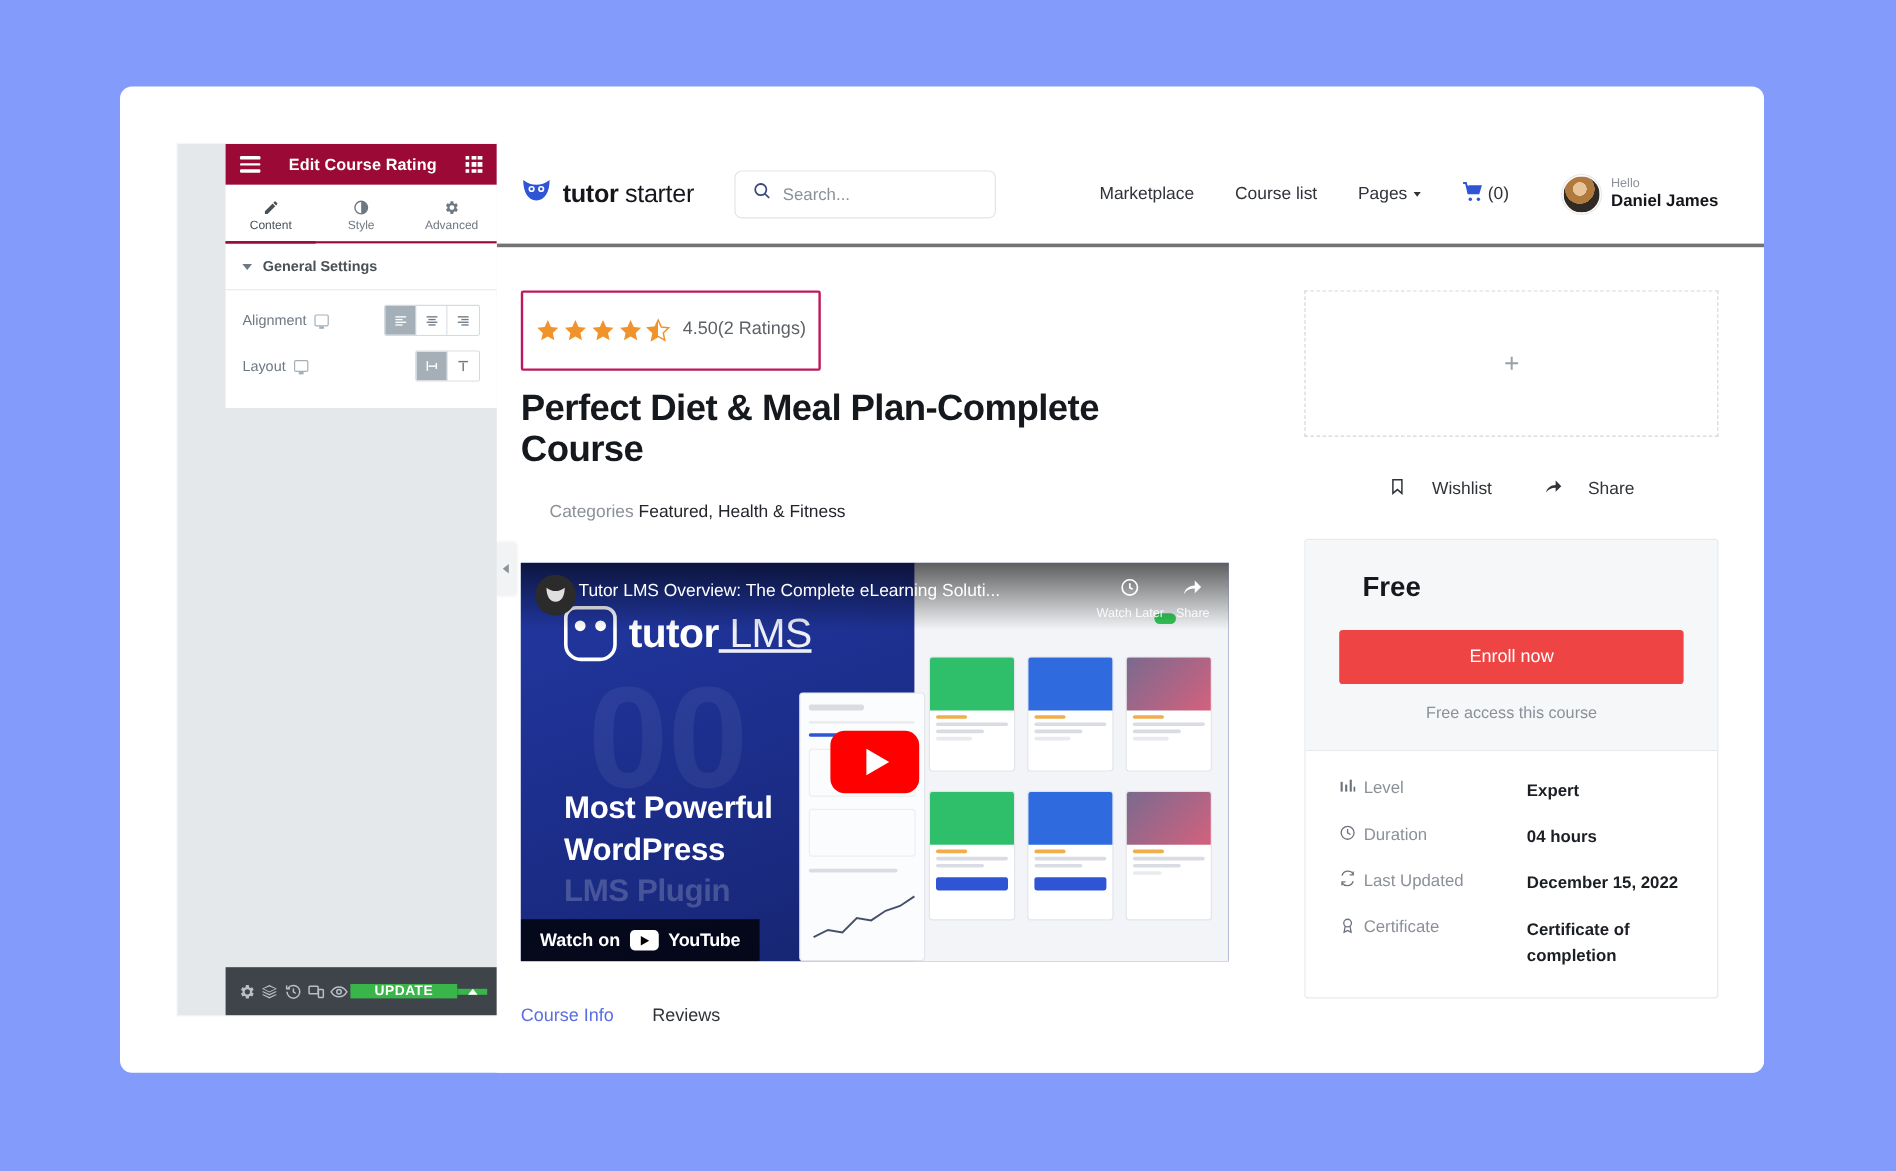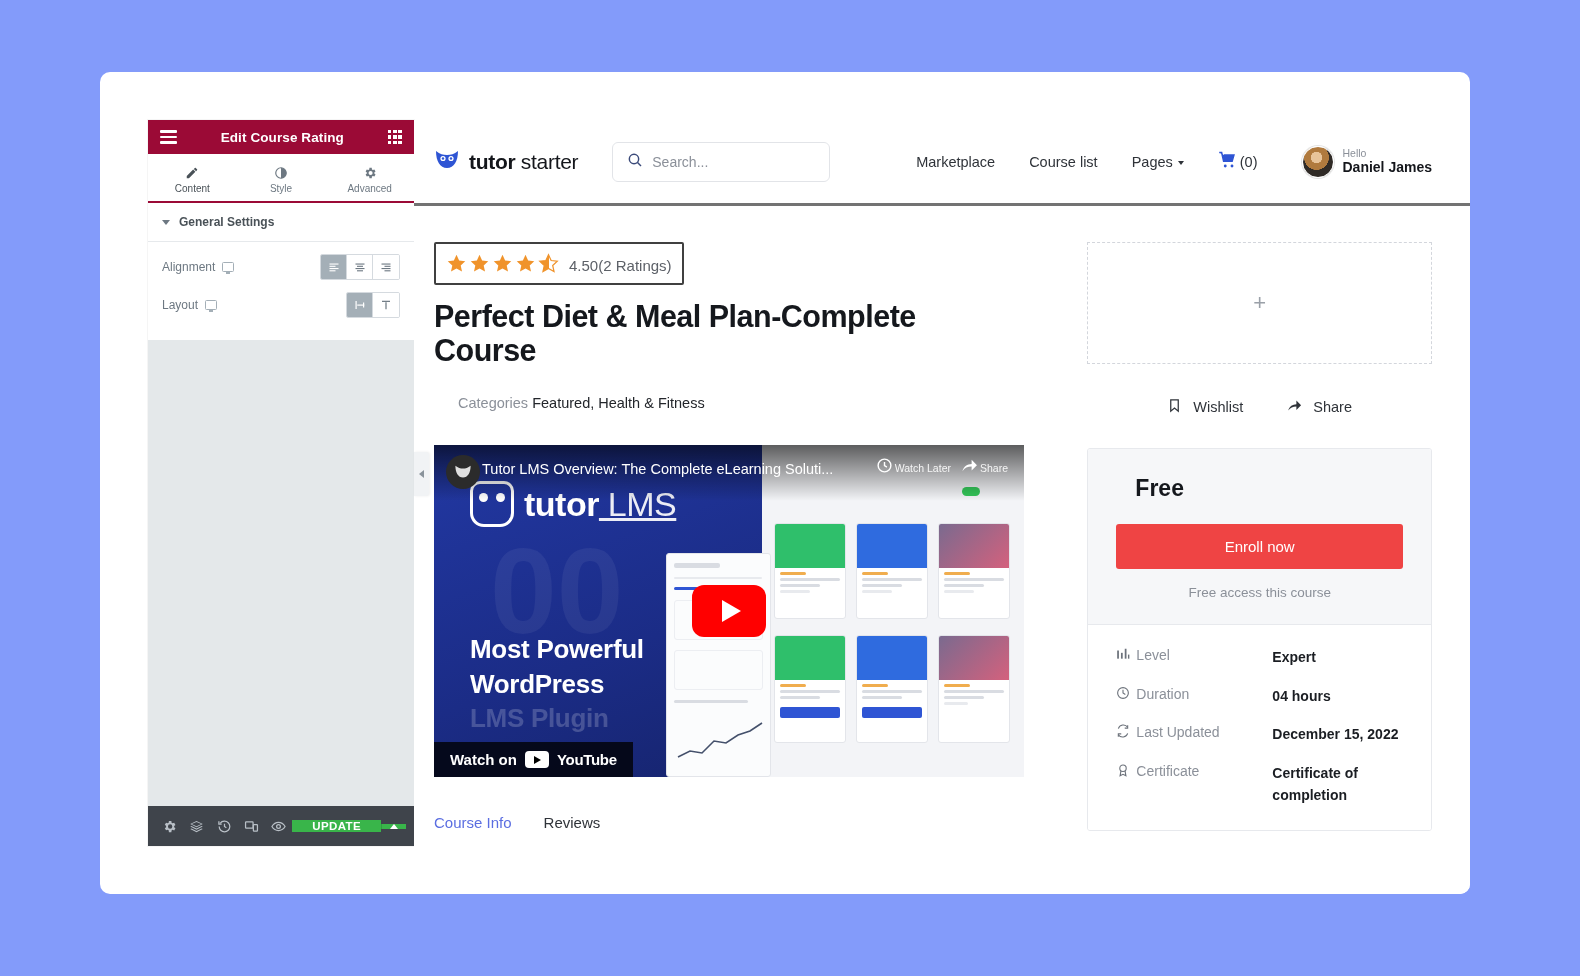--- a/index.html
+++ b/index.html
@@ -21,20 +21,21 @@
   }
 
   
   #elementor-panel {
     position: absolute;
     left: 48px; top: 48px;
     width: 266px; height: 726px;
     background: #e4e8ea;
     display: flex; flex-direction: column;
     box-shadow: 0 0 0 1px rgba(0,0,0,.04);
+    padding-left: 40px;
   }
   .panel-header {
     height: 34px; background: #9b0a36;
     display: flex; align-items: center; justify-content: space-between;
     padding: 0 12px;
     color: #fff;
   }
   .panel-header .title {
     font-size: 13.5px; font-weight: bold; letter-spacing: .1px;
     flex: 1; text-align: center;
@@ -159,22 +160,22 @@
   }
   .hello { font-size: 10.5px; color: #8b9099; line-height: 1.15; }
   .uname { font-size: 14px; font-weight: bold; color: #14161b; line-height: 1.2; }
 
   
   #content { display: flex; padding: 36px 38px 0 20px; gap: 0; }
   #col-left { width: 648px; }
   #col-right { width: 360px; margin-left: 33px; }
 
   #rating-row {
-    display: inline-flex; align-items: flex-end; gap: 10px;
-    border: 2px solid #404040; padding: 9px 10px; border-radius: 2px;
+    display: inline-flex; align-items: flex-start; gap: 10px;
+    border: 2px solid #be185d; padding: 21px 10px; border-radius: 2px;
   }
   #stars { display: flex; gap: 2px; }
   #stars svg { width: 21px; height: 21px; display: block; }
   #rating-text { font-size: 15px; color: #5d6168; }
 
   #course-title {
     margin-top: 14px; font-size: 30.5px; font-weight: bold;
     color: #15181d; line-height: 1.12; letter-spacing: -.5px;
     max-width: 540px;
   }
@@ -218,21 +219,21 @@
     font-size: 26px; font-weight: bold; line-height: 1.32; letter-spacing: -.3px;
   }
   .vid-tagline .dim { color: rgba(255,255,255,.2); }
 
   .vid-topbar {
     position: absolute; left: 0; right: 0; top: 0; height: 56px;
     background: linear-gradient(to bottom, rgba(0,0,0,.62), rgba(0,0,0,0));
     display: flex; align-items: flex-start; padding: 12px 16px 0 14px; gap: 10px;
   }
   .vid-ttl { font-size: 14.5px; color: #fff; flex: 1; white-space: nowrap; overflow: hidden; padding-top: 4px; }
-  .vid-chip { display: flex; flex-direction: row; align-items: center; gap: 2px; color: #fff; justify-content: center; }
+  .vid-chip { display: flex; flex-direction: column; align-items: center; gap: 2px; color: #fff; justify-content: center; }
   .vid-chip .lbl { font-size: 10.5px; opacity: .9; }
   .vid-chip svg { width: 17px; height: 17px; }
   .yt-avatar {
     position: absolute; left: 12px; top: 10px; width: 34px; height: 34px;
     border-radius: 50%; background: #2b2b2b;
     display: flex; align-items: center; justify-content: center;
   }
   #play-btn {
     position: absolute; left: 50%; top: 50%; transform: translate(-50%,-50%);
     width: 74px; height: 52px; background: #f00; border-radius: 12px;
@@ -267,21 +268,21 @@
   
   #placeholder-box {
     height: 122px; border: 1.5px dashed #d3d6dc;
     display: flex; align-items: center; justify-content: center;
     color: #9aa0a8; font-size: 22px; font-weight: 300;
   }
   #wishlist-share {
     margin-top: 34px; display: flex; justify-content: center; gap: 44px;
     font-size: 14.5px; color: #2f3339;
   }
-  #wishlist-share .item { display: flex; align-items: center; gap: 11px; cursor: pointer; }
+  #wishlist-share .item { display: flex; align-items: center; gap: 21px; cursor: pointer; }
   #wishlist-share svg { width: 15px; height: 15px; }
 
   #price-card {
     margin-top: 32px; border: 1px solid #e7e9ed; border-radius: 3px; overflow: hidden;
   }
   .price-top { background: #f6f7f9; padding: 26px 28px 24px; border-bottom: 1px solid #e7e9ed; }
   #price-value { font-size: 23px; font-weight: bold; color: #15181d; margin-left: 19px; }
   #enroll-btn {
     margin-top: 22px; width: 100%; height: 45px; background: #ef4444;
     color: #fff; font-size: 15px; border: none; border-radius: 3px; cursor: pointer;

